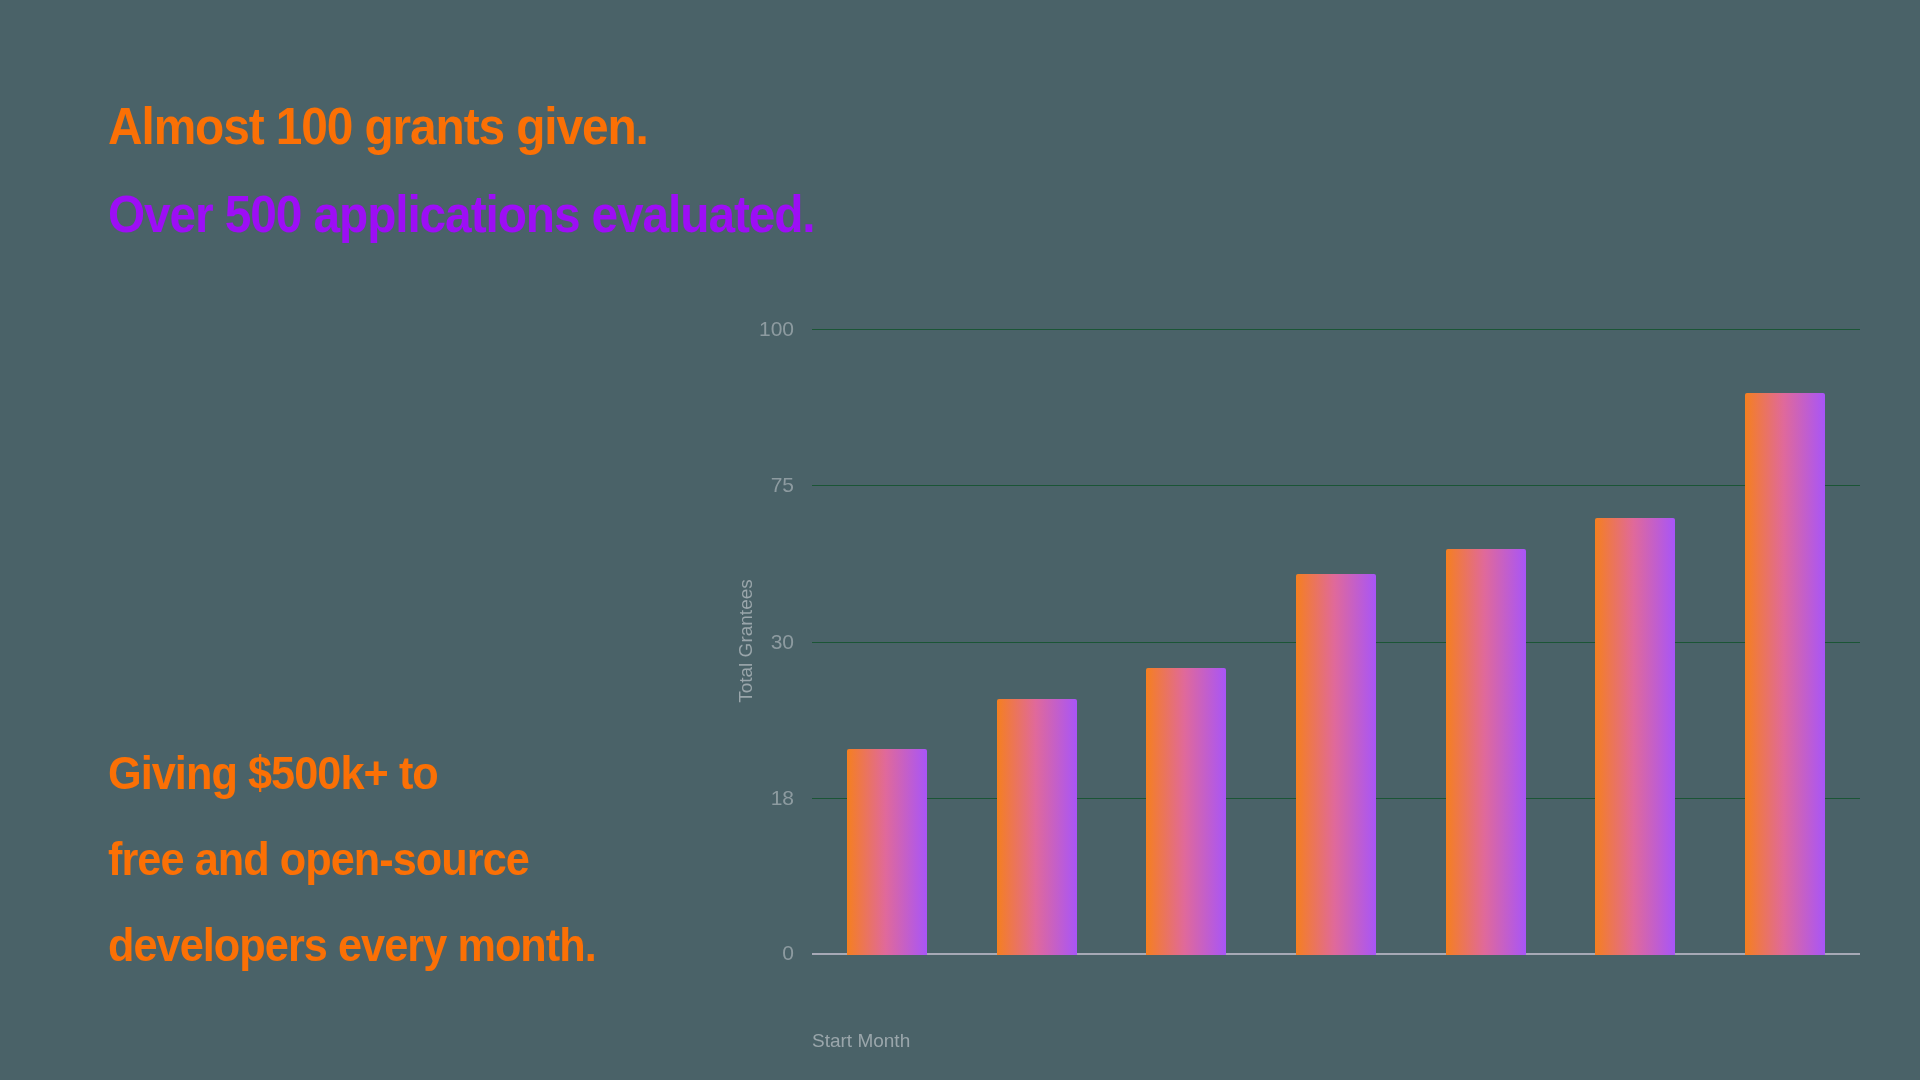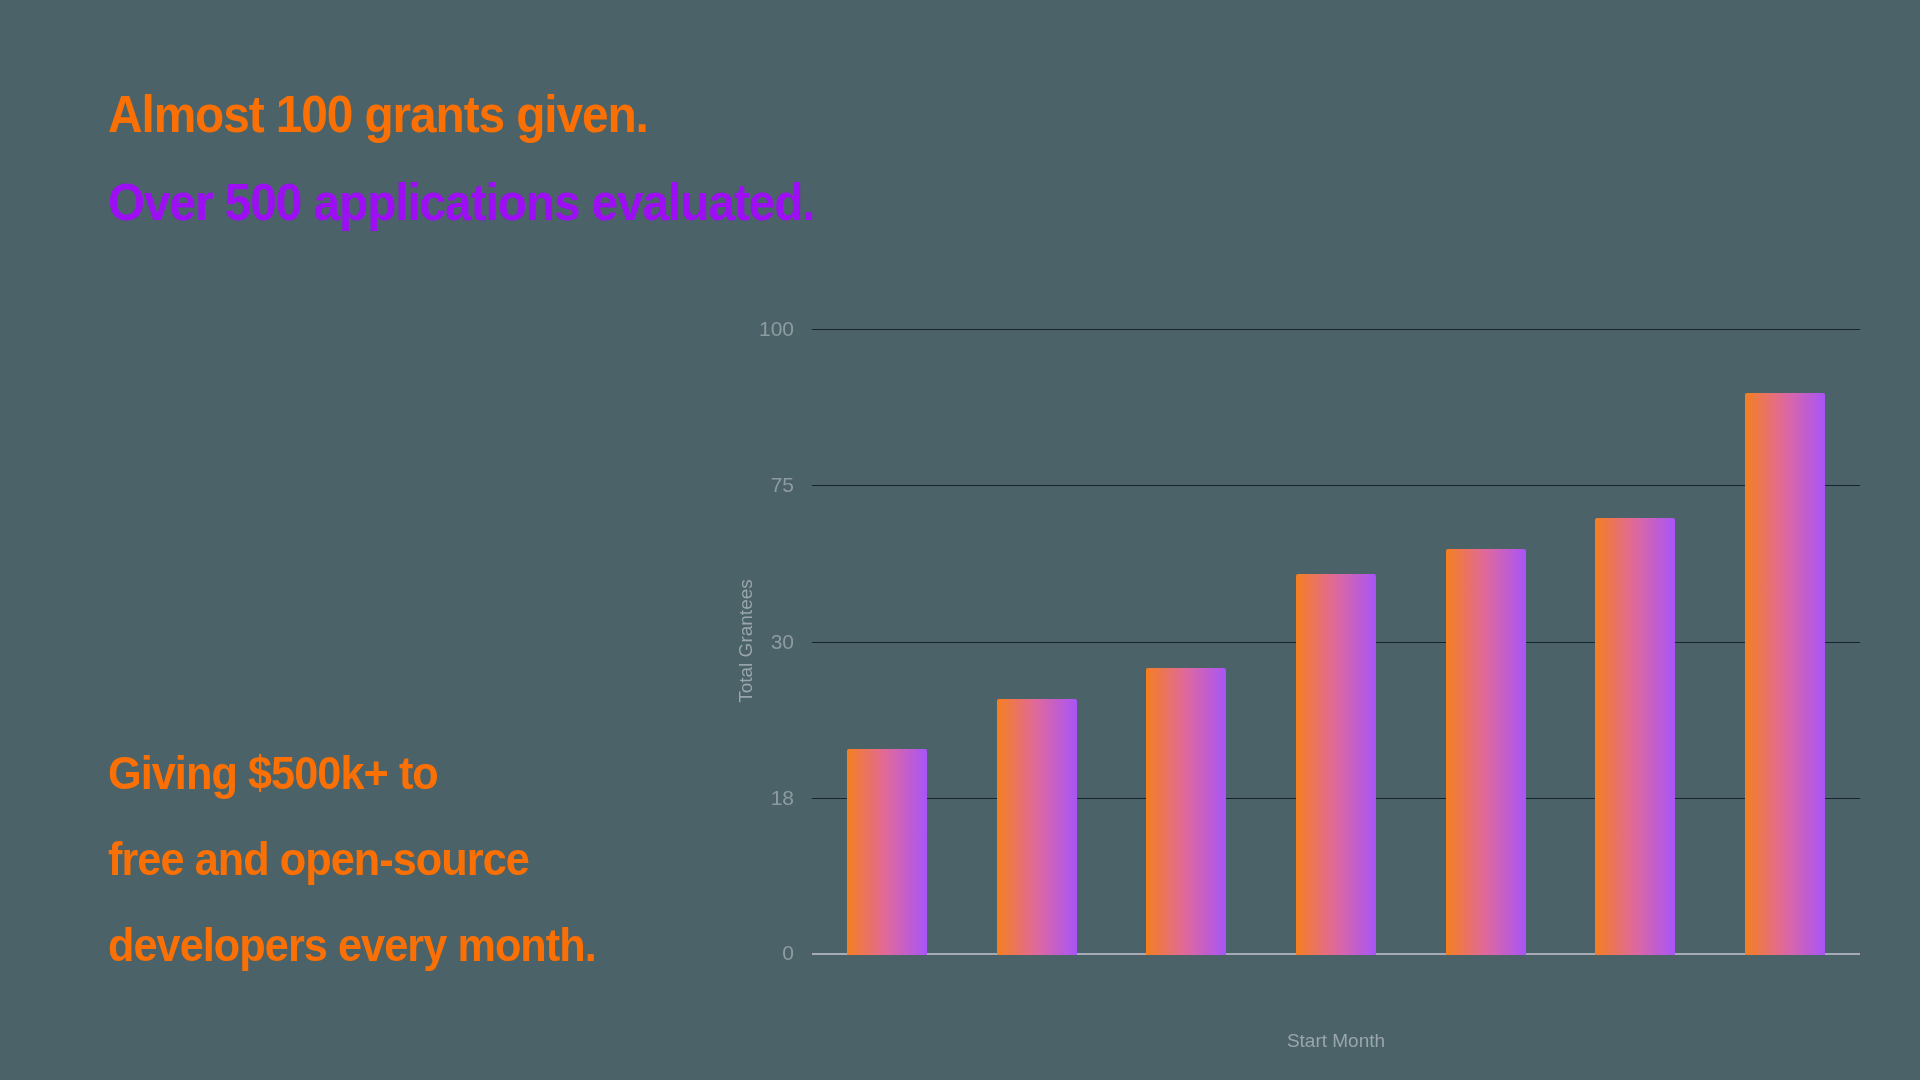--- a/index.html
+++ b/index.html
@@ -12,21 +12,21 @@
     height: 1080px;
     overflow: hidden;
     font-family: "Liberation Sans", sans-serif;
     position: relative;
   }
 
   
   .headline-block {
     position: absolute;
     left: 108px;
-    top: 70px;
+    top: 82px;
     width: 1000px;
   }
   .headline-line {
     font-size: 52px;
     font-weight: 700;
     line-height: 88px;
     letter-spacing: -1.2px;
     white-space: nowrap;
     transform: scaleX(0.92);
     transform-origin: left center;
@@ -75,21 +75,21 @@
     left: 52px;
     top: 0;
     right: 0;
     height: 625px;
   }
   .gridline {
     position: absolute;
     left: 0;
     right: 0;
     height: 1px;
-    background: #0f172a;
+    background: #14532d;
     opacity: 0.85;
   }
   .gridline.axis-zero {
     background: #b9b6c4;
     height: 2px;
   }
   .tick-label {
     position: absolute;
     right: 100%;
     margin-right: 18px;
@@ -133,21 +133,20 @@
     text-align: center;
     color: #9aa6ab;
     font-size: 21px;
     white-space: nowrap;
   }
   .x-axis-title {
     position: absolute;
     left: 52px;
     right: 0;
     top: 700px;
-    text-align: center;
     color: #9aa6ab;
     font-size: 19px;
   }
 </style>
 </head>
 <body>
 
 <div class="headline-block">
   <div class="headline-line headline-orange">Almost 100 grants given.</div>
   <div class="headline-line headline-purple">Over 500 applications evaluated.</div>

